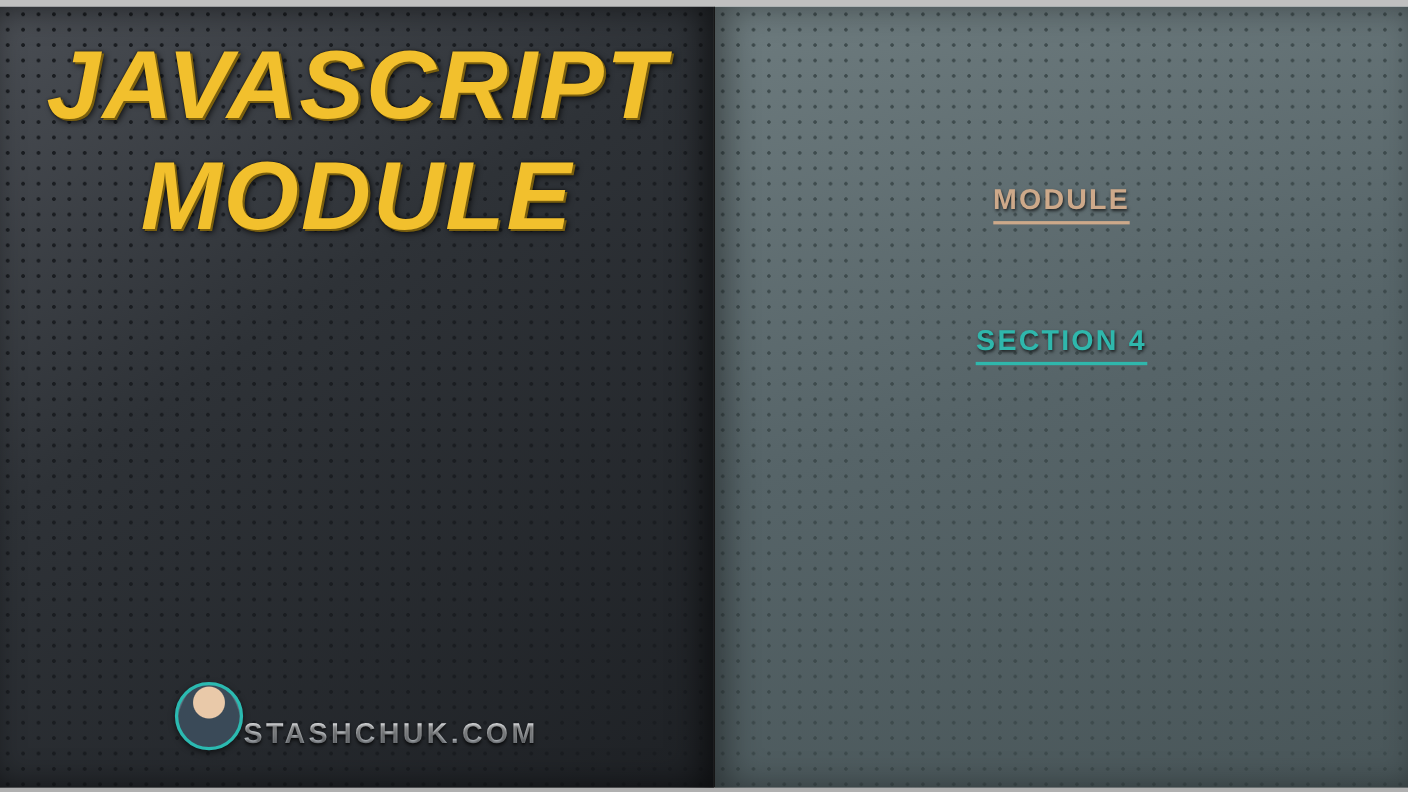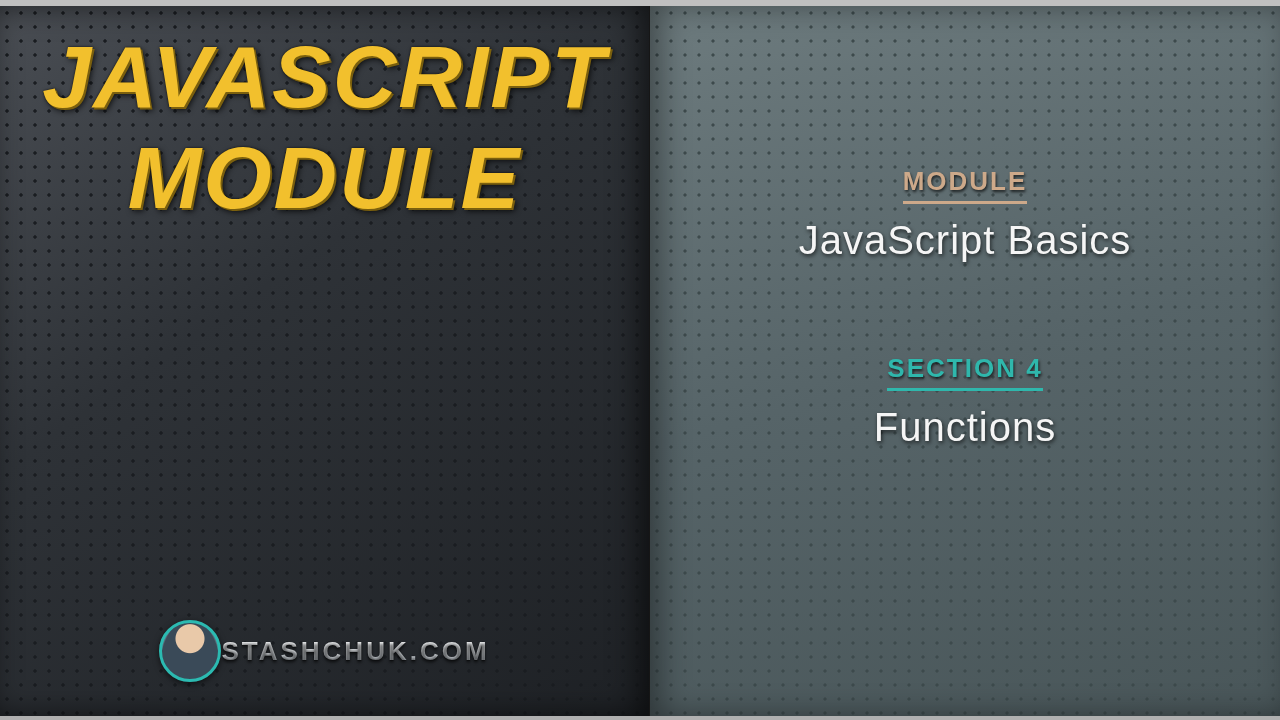--- a/index.html
+++ b/index.html
@@ -38,21 +38,21 @@
     line-height: 1.15;
     color: #f2c02d;
     text-shadow:
       2px 2px 0 #7a5f0e,
       3px 3px 6px rgba(0,0,0,0.8),
       0 0 2px #0f0f0f;
   }
   .footer {
     position: absolute;
     left: 0; right: 0; bottom: 34px;
-    display: flex; align-items: center; justify-content: center;
+    display: flex; align-items: flex-end; justify-content: center;
   }
   .avatar {
     width: 62px; height: 62px;
     border-radius: 50%;
     border: 3px solid #2bbab1;
     background:
       radial-gradient(circle at 50% 28%, #e9c9a9 0 14px, transparent 15px),
       radial-gradient(ellipse at 50% 85%, #3a4a58 0 30px, transparent 31px),
       linear-gradient(180deg, #657786 0%, #4a5864 100%);
     box-shadow: 0 2px 6px rgba(0,0,0,0.6);
@@ -117,21 +117,19 @@
     </div>
     <div class="footer">
       <div class="avatar"></div>
       <div class="site">STASHCHUK.COM</div>
     </div>
   </div>
 
   <div class="right-panel">
     <div class="module-block">
       <div class="label module-label">MODULE</div>
-      <div class="value">JavaScript Basics</div>
     </div>
     <div class="section-block">
       <div class="label section-label">SECTION 4</div>
-      <div class="value">Functions</div>
     </div>
   </div>
 
 </div>
 
 </body></html>

